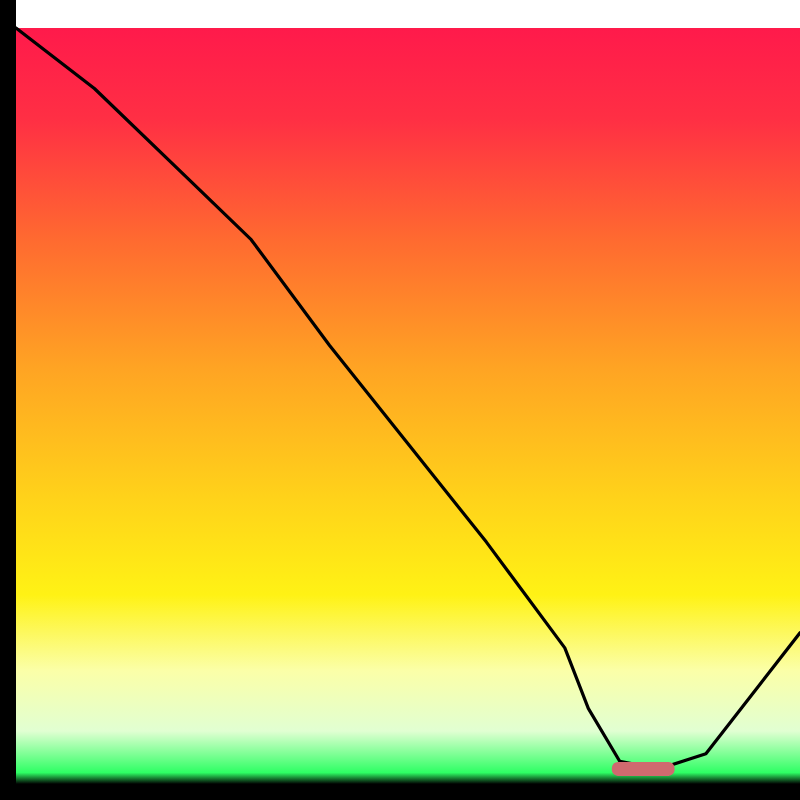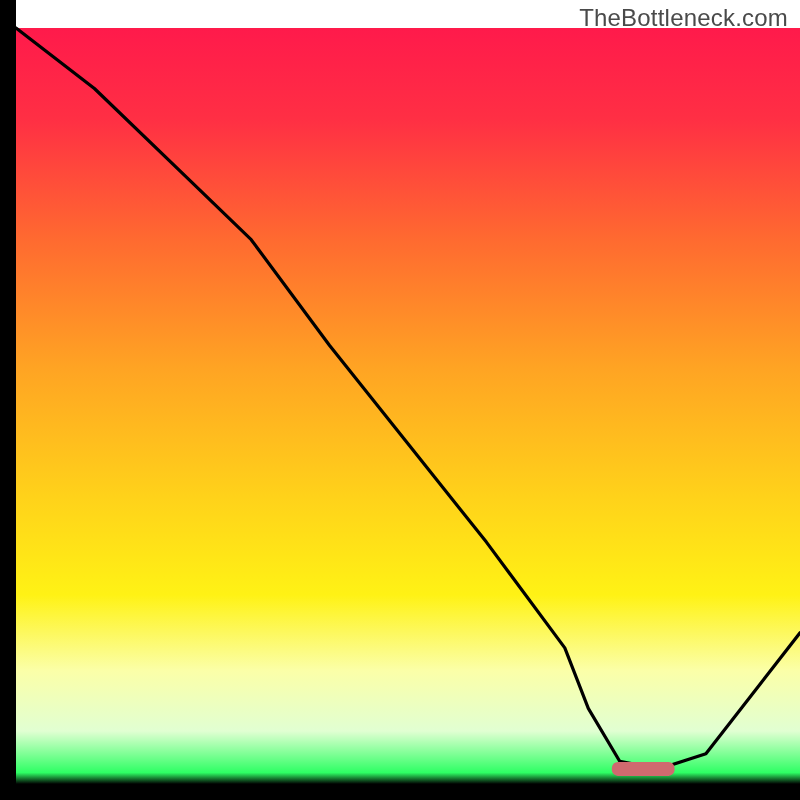--- a/index.html
+++ b/index.html
@@ -27,21 +27,20 @@
   }
   svg {
     display: block;
   }
 </style>
 </head>
 <body>
 
 <div class="frame">
 
-  <div class="watermark">TheBottleneck.com</div>
 
   <svg width="800" height="800" viewBox="0 0 800 800">
     <defs>
       <linearGradient id="bg-grad" x1="0" y1="0" x2="0" y2="1">
 
       <stop offset="0%" stop-color="#ff1a4b"></stop>
           <stop offset="12%" stop-color="#ff2f44"></stop>
           <stop offset="28.000000000000004%" stop-color="#ff6a30"></stop>
           <stop offset="45%" stop-color="#ffa423"></stop>
           <stop offset="62%" stop-color="#ffd21a"></stop>

